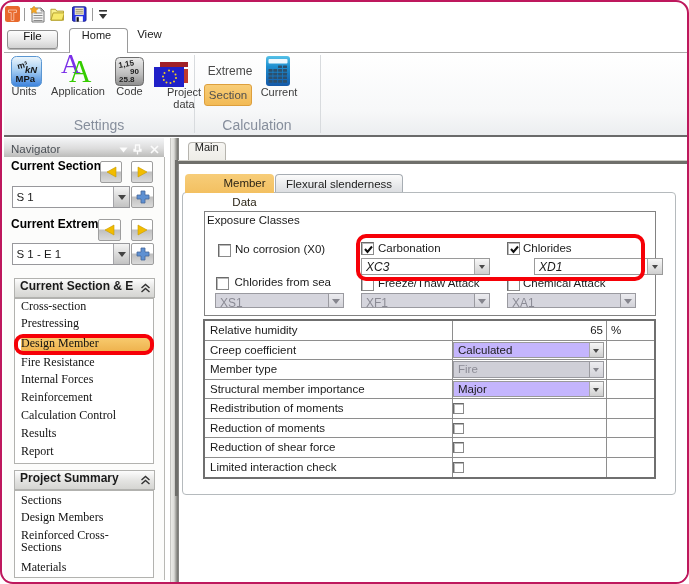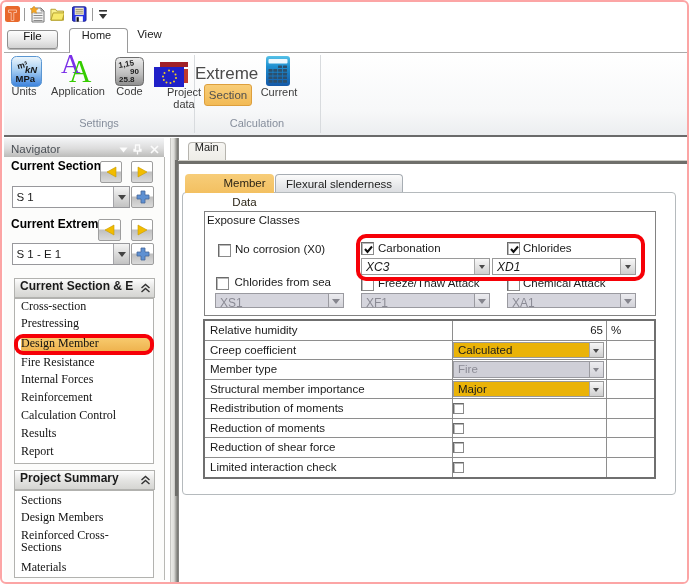--- a/index.html
+++ b/index.html
@@ -1,30 +1,30 @@
 <!DOCTYPE html>
 <html><head>
 <meta charset="utf-8">
 <style>
 * { margin:0; padding:0; box-sizing:border-box; }
 html,body { width:689px; height:584px; background:#fff; font-family:"Liberation Sans", sans-serif; font-size:11.5px; color:#1a1a1a; }
 .abs { position:absolute; }
-#win { position:absolute; left:0; top:0; width:689px; height:584px; border:2px solid #fca5a5; border-radius:6px; background:#fff; overflow:hidden; }
+#win { position:absolute; left:0; top:0; width:689px; height:584px; border:2px solid #be185d; border-radius:13px; background:#fff; overflow:hidden; }
 
 .vsep { position:absolute; width:1px; background:#9a9a9a; }
 
 #filebtn { position:absolute; left:5px; top:28px; width:51px; height:19px; border:1px solid #8f8f8f; border-radius:3px; background:linear-gradient(#fdfdfd,#e9e9e9 55%,#d2d2d2); text-align:center; line-height:10px; padding-top:0px; color:#111; font-size:11.5px; box-shadow:0 1px 0 #b9b9b9; }
 #hometab { position:absolute; left:67px; top:25.5px; width:59px; height:25.5px; border:1px solid #9a9a9a; border-bottom:none; border-radius:4px 4px 0 0; background:#fff; text-align:center; font-size:11px; padding-top:0px; padding-right:4px; }
 #viewtab { position:absolute; left:125px; top:26px; width:45px; height:22px; text-align:center; font-size:11.5px; padding-top:0px; }
 #tabline { position:absolute; left:2px; top:50px; width:685px; height:1px; background:#aaaaaa; }
 
 #ribbon { position:absolute; left:2px; top:51px; width:685px; height:82px; background:linear-gradient(#ffffff,#f7f8f9 70%,#eceef0); }
 #ribbonline { position:absolute; left:2px; top:133.3px; width:685px; height:2.2px; background:#6a6a6a; }
 .gsep { position:absolute; top:53px; height:78px; width:1px; background:#d8dbde; }
-.glabel { position:absolute; top:114.5px; height:14px; color:#868e9c; text-align:center; font-size:11px; }
+.glabel { position:absolute; top:114.5px; height:14px; color:#868e9c; text-align:center; font-size:14px; }
 .iclabel { position:absolute; color:#3c3c3c; text-align:center; font-size:11px; line-height:12.5px; }
 
 #navtitle { position:absolute; left:2px; top:135.5px; width:160px; height:19.5px; background:linear-gradient(#f4f5f7,#dcdcdc 55%,#bbbbb9); color:#4b5056; line-height:22px; padding-left:7px; font-size:11.5px; }
 #navbg { position:absolute; left:2px; top:155px; width:160.5px; height:423px; background:#fcfcfb; border-right:1px solid #b8b8b4; }
 .navbold { position:absolute; font-weight:bold; font-size:12px; color:#000; }
 .navbtn { position:absolute; width:22.5px; height:22px; border:1px solid #9e9e9e; border-radius:2px; background:linear-gradient(#ffffff 45%, #bfbfbf 50%, #dadada); }
 .navbtn svg { position:absolute; left:4px; top:4px; }
 .combo { position:absolute; border:1px solid #98989c; background:#fff; }
 .combo .txt { position:absolute; left:3.5px; top:4px; }
 .combo .arr { position:absolute; right:0; top:0; bottom:0; width:16px; border-left:1px solid #a5a5a9; background:linear-gradient(#f4f4f4,#d8d8d8 55%,#c3c3c3); }
@@ -53,21 +53,21 @@
 .dcombo { position:absolute; height:15px; border:1px solid #9a9aa0; background:#d5d5dd; }
 .dcombo .txt { position:absolute; left:4px; top:2px; font-size:12px; color:#8b8b95; }
 .dcombo .arr { position:absolute; right:0; top:0; bottom:0; width:15px; border-left:1px solid #9a9aa0; background:linear-gradient(#ececf0,#d2d2d8); }
 .dcombo .arr:after { content:""; position:absolute; left:3px; top:5px; border:4px solid transparent; border-top:5px solid #85858d; }
 .redbox { position:absolute; border:4.3px solid #f60007; border-radius:10px; }
 
 #ptable { position:absolute; left:201px; top:317px; width:453px; height:160px; border:2px solid #6f6f6f; background:#fff; }
 .trow { position:absolute; left:0; width:449px; height:19.5px; border-bottom:1px solid #8e8e8e; }
 .tc1 { position:absolute; left:5px; top:3px; }
 .tcol { position:absolute; top:0; bottom:0; width:1px; background:#8e8e8e; }
-.tcombo { position:absolute; left:248px; top:1px; width:151px; height:16.5px; border:1px solid #9a9a9a; background:#eab308; }
+.tcombo { position:absolute; left:248px; top:1px; width:151px; height:16.5px; border:1px solid #9a9a9a; background:#c4b5fd; }
 .tcombo .txt { position:absolute; left:4px; top:1px; }
 .tcombo .arr { position:absolute; right:0; top:0; bottom:0; width:14px; border-left:1px solid #a8a8a8; background:linear-gradient(#f7f7f7,#e2e2e2 55%,#cfcfcf); }
 .tcombo .arr:after { content:""; position:absolute; left:3px; top:6px; border:3.5px solid transparent; border-top:4.5px solid #4a4a4a; }
 .tcombo.dis { background:#cfcfd7; border-color:#9a9aa0; }
 .tcombo.dis .txt { color:#8b8b95; }
 .tcombo.dis .arr { background:linear-gradient(#ececf0,#d2d2d8); border-left-color:#9a9aa0; }
 .tcombo.dis .arr:after { border-top-color:#85858d; }
 .tcb { position:absolute; left:248px; top:4px; width:11px; height:11px; background:#fff; border:1px solid #8a8a8a; border-top-color:#6a6a6a; border-left-color:#6a6a6a; box-shadow:inset 1px 1px 0 #b9b9b9; }
 </style>
 </head>
@@ -169,21 +169,21 @@
         <circle cx="22" cy="19.5" r="1"></circle>
         <circle cx="18.5" cy="21" r="1"></circle>
         <circle cx="14.5" cy="20.5" r="1"></circle>
         <circle cx="11.8" cy="18" r="1"></circle>
         <circle cx="11" cy="14.5" r="1"></circle>
         <circle cx="12.5" cy="11" r="1"></circle>
   </g>
 </svg>
 <div class="iclabel" style="left:159px;top:83.5px;width:46px">Project<br>data</div>
 
-<div class="abs" style="left:193px;top:62px;width:46px;text-align:center;color:#4a4a4a;font-size:17px">Extreme</div>
+<div class="abs" style="left:205px;top:62px;width:46px;text-align:center;color:#4a4a4a;font-size:12px">Extreme</div>
 <div class="abs" style="left:202px;top:82px;width:48px;height:22px;border:1px solid #dd9f3d;border-radius:3px;background:linear-gradient(#f8cd78,#f2ba55);text-align:center;line-height:21px;color:#4f4f4f;font-size:11.5px">Section</div>
 <svg class="abs" style="left:264px;top:54px" width="24" height="30" viewBox="0 0 24 30">
   <defs>
         <linearGradient id="calcg" x1="0" y1="0" x2="0" y2="1">
           <stop offset="0" stop-color="#56c2e8"></stop>
           <stop offset="0.35" stop-color="#1e8fd0"></stop>
           <stop offset="1" stop-color="#1458a8"></stop>
         </linearGradient>
       </defs>
   <rect x="0" y="0" width="24" height="30" rx="3" fill="url(#calcg)"></rect>
@@ -319,21 +319,21 @@
 <div class="cb" style="left:505px;top:240px">
       <svg width="11" height="11" viewBox="0 0 11 11">
         <path d="M2 5 L4.5 8 L9 2.5" stroke="#101010" stroke-width="2" fill="none"></path>
       </svg>
     </div>
 <div class="abs" style="left:521px;top:240px">Chlorides</div>
 <div class="ecombo" style="left:359px;top:256px;width:129px">
       <span class="txt">XC3</span>
       <span class="arr"></span>
     </div>
-<div class="ecombo" style="left:490px;top:256px;width:144px">
+<div class="ecombo" style="left:532px;top:256px;width:129px">
       <span class="txt">XD1</span>
       <span class="arr"></span>
     </div>
 
 <div class="cb" style="left:214px;top:275px"></div>
 <div class="abs" style="left:232.5px;top:274px">Chlorides from sea</div>
 <div class="cb" style="left:359px;top:276px"></div>
 <div class="abs" style="left:376px;top:275px">Freeze/Thaw Attack</div>
 <div class="cb" style="left:505px;top:276px"></div>
 <div class="abs" style="left:521px;top:275px">Chemical Attack</div>

